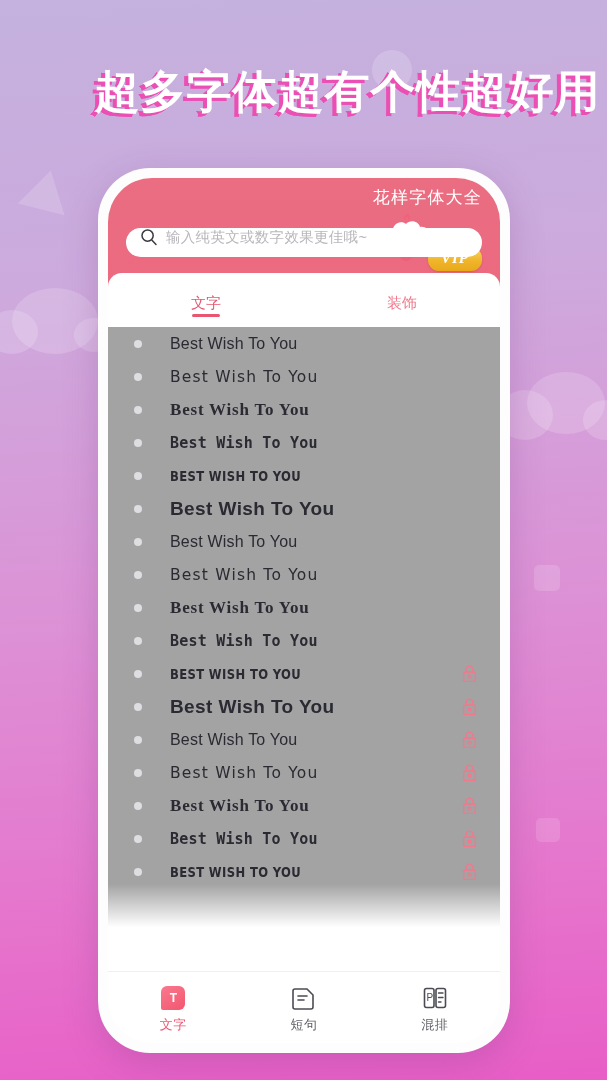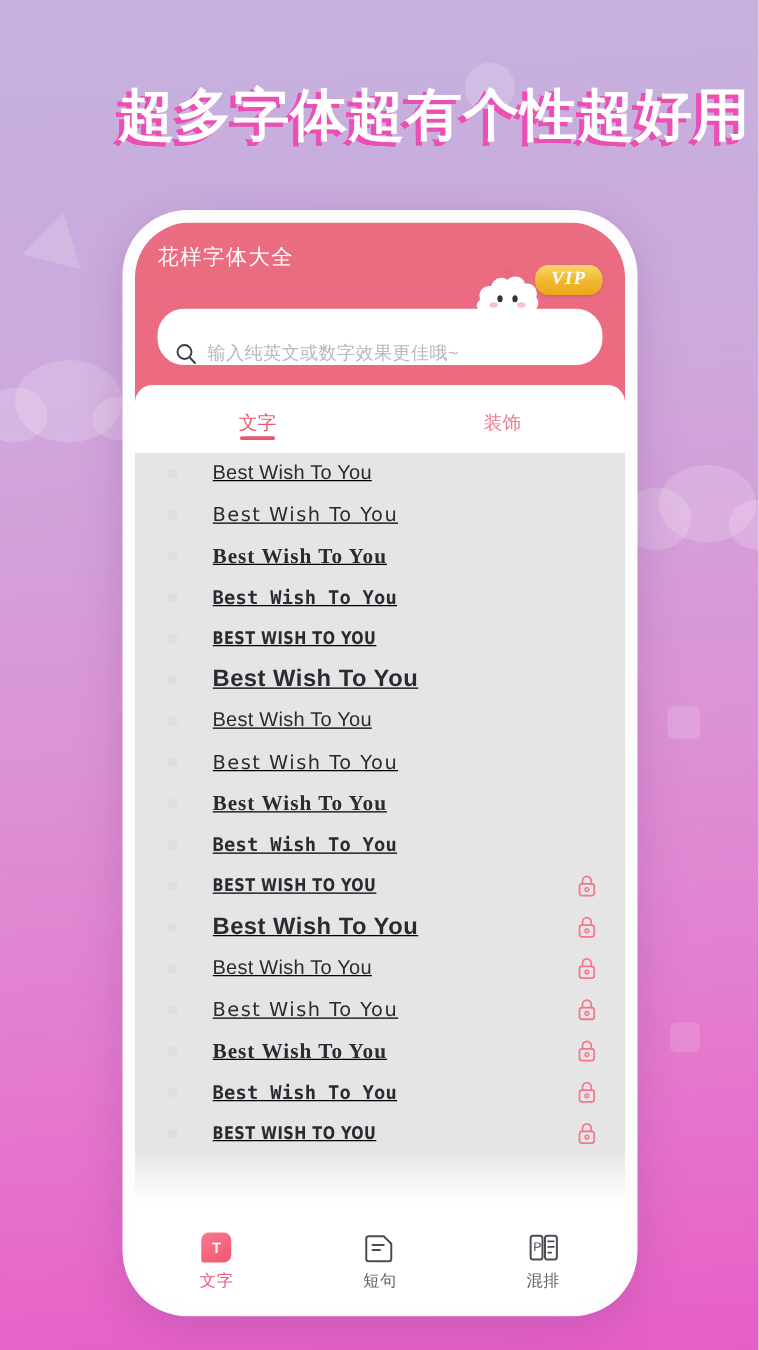--- a/index.html
+++ b/index.html
@@ -160,24 +160,25 @@
   }
 
   
   .header {
     position: relative;
     background: linear-gradient(180deg, #ea6d82 0%, #ec6a80 100%);
     padding: 8px 18px 30px 18px;
   }
   .header-row {
     display: flex;
-    align-items: center;
+    align-items: flex-end;
     justify-content: space-between;
     height: 38px;
     position: relative;
+    flex-direction: column;
   }
   .app-title {
     font-size: 17px;
     color: #ffffff;
     font-weight: 400;
     letter-spacing: 1.2px;
   }
   .vip-badge {
     background: linear-gradient(180deg, #fbd76b 0%, #f0b62c 55%, #e9a81b 100%);
     color: #ffffff;
@@ -197,26 +198,26 @@
     position: absolute;
     left: 252px;
     top: 28px;
     width: 56px;
     height: 52px;
     z-index: 4;
   }
 
   
   .searchbar {
-    margin-top: 23px;
+    margin-top: 4px;
     background: #ffffff;
     border-radius: 21px;
-    height: 45px;
-    display: flex;
-    align-items: flex-end;
+    height: 29px;
+    display: flex;
+    align-items: flex-start;
     padding: 0 14px;
     box-sizing: border-box;
     position: relative;
     z-index: 5;
   }
   .search-icon { width: 18px; height: 18px; margin-right: 8px; flex: 0 0 auto; }
   .search-ph {
     color: #b7b7bc;
     font-size: 14.5px;
     letter-spacing: .3px;
@@ -249,24 +250,23 @@
     bottom: -4px;
     width: 28px;
     height: 3px;
     border-radius: 2px;
     background: #e8566f;
   }
 
   
   .list {
     position: relative;
-    background: #e5e5e5;
+    background: #a3a3a3;
     height: 617px;
     overflow: hidden;
-    text-decoration: underline;
   }
   .list-mask {
     position: absolute;
     left: 0; right: 0; bottom: 0;
     height: 60px;
     background: linear-gradient(180deg, rgba(255,255,255,0) 0%, #ffffff 72%);
     pointer-events: none;
     z-index: 2;
   }
   .row {

